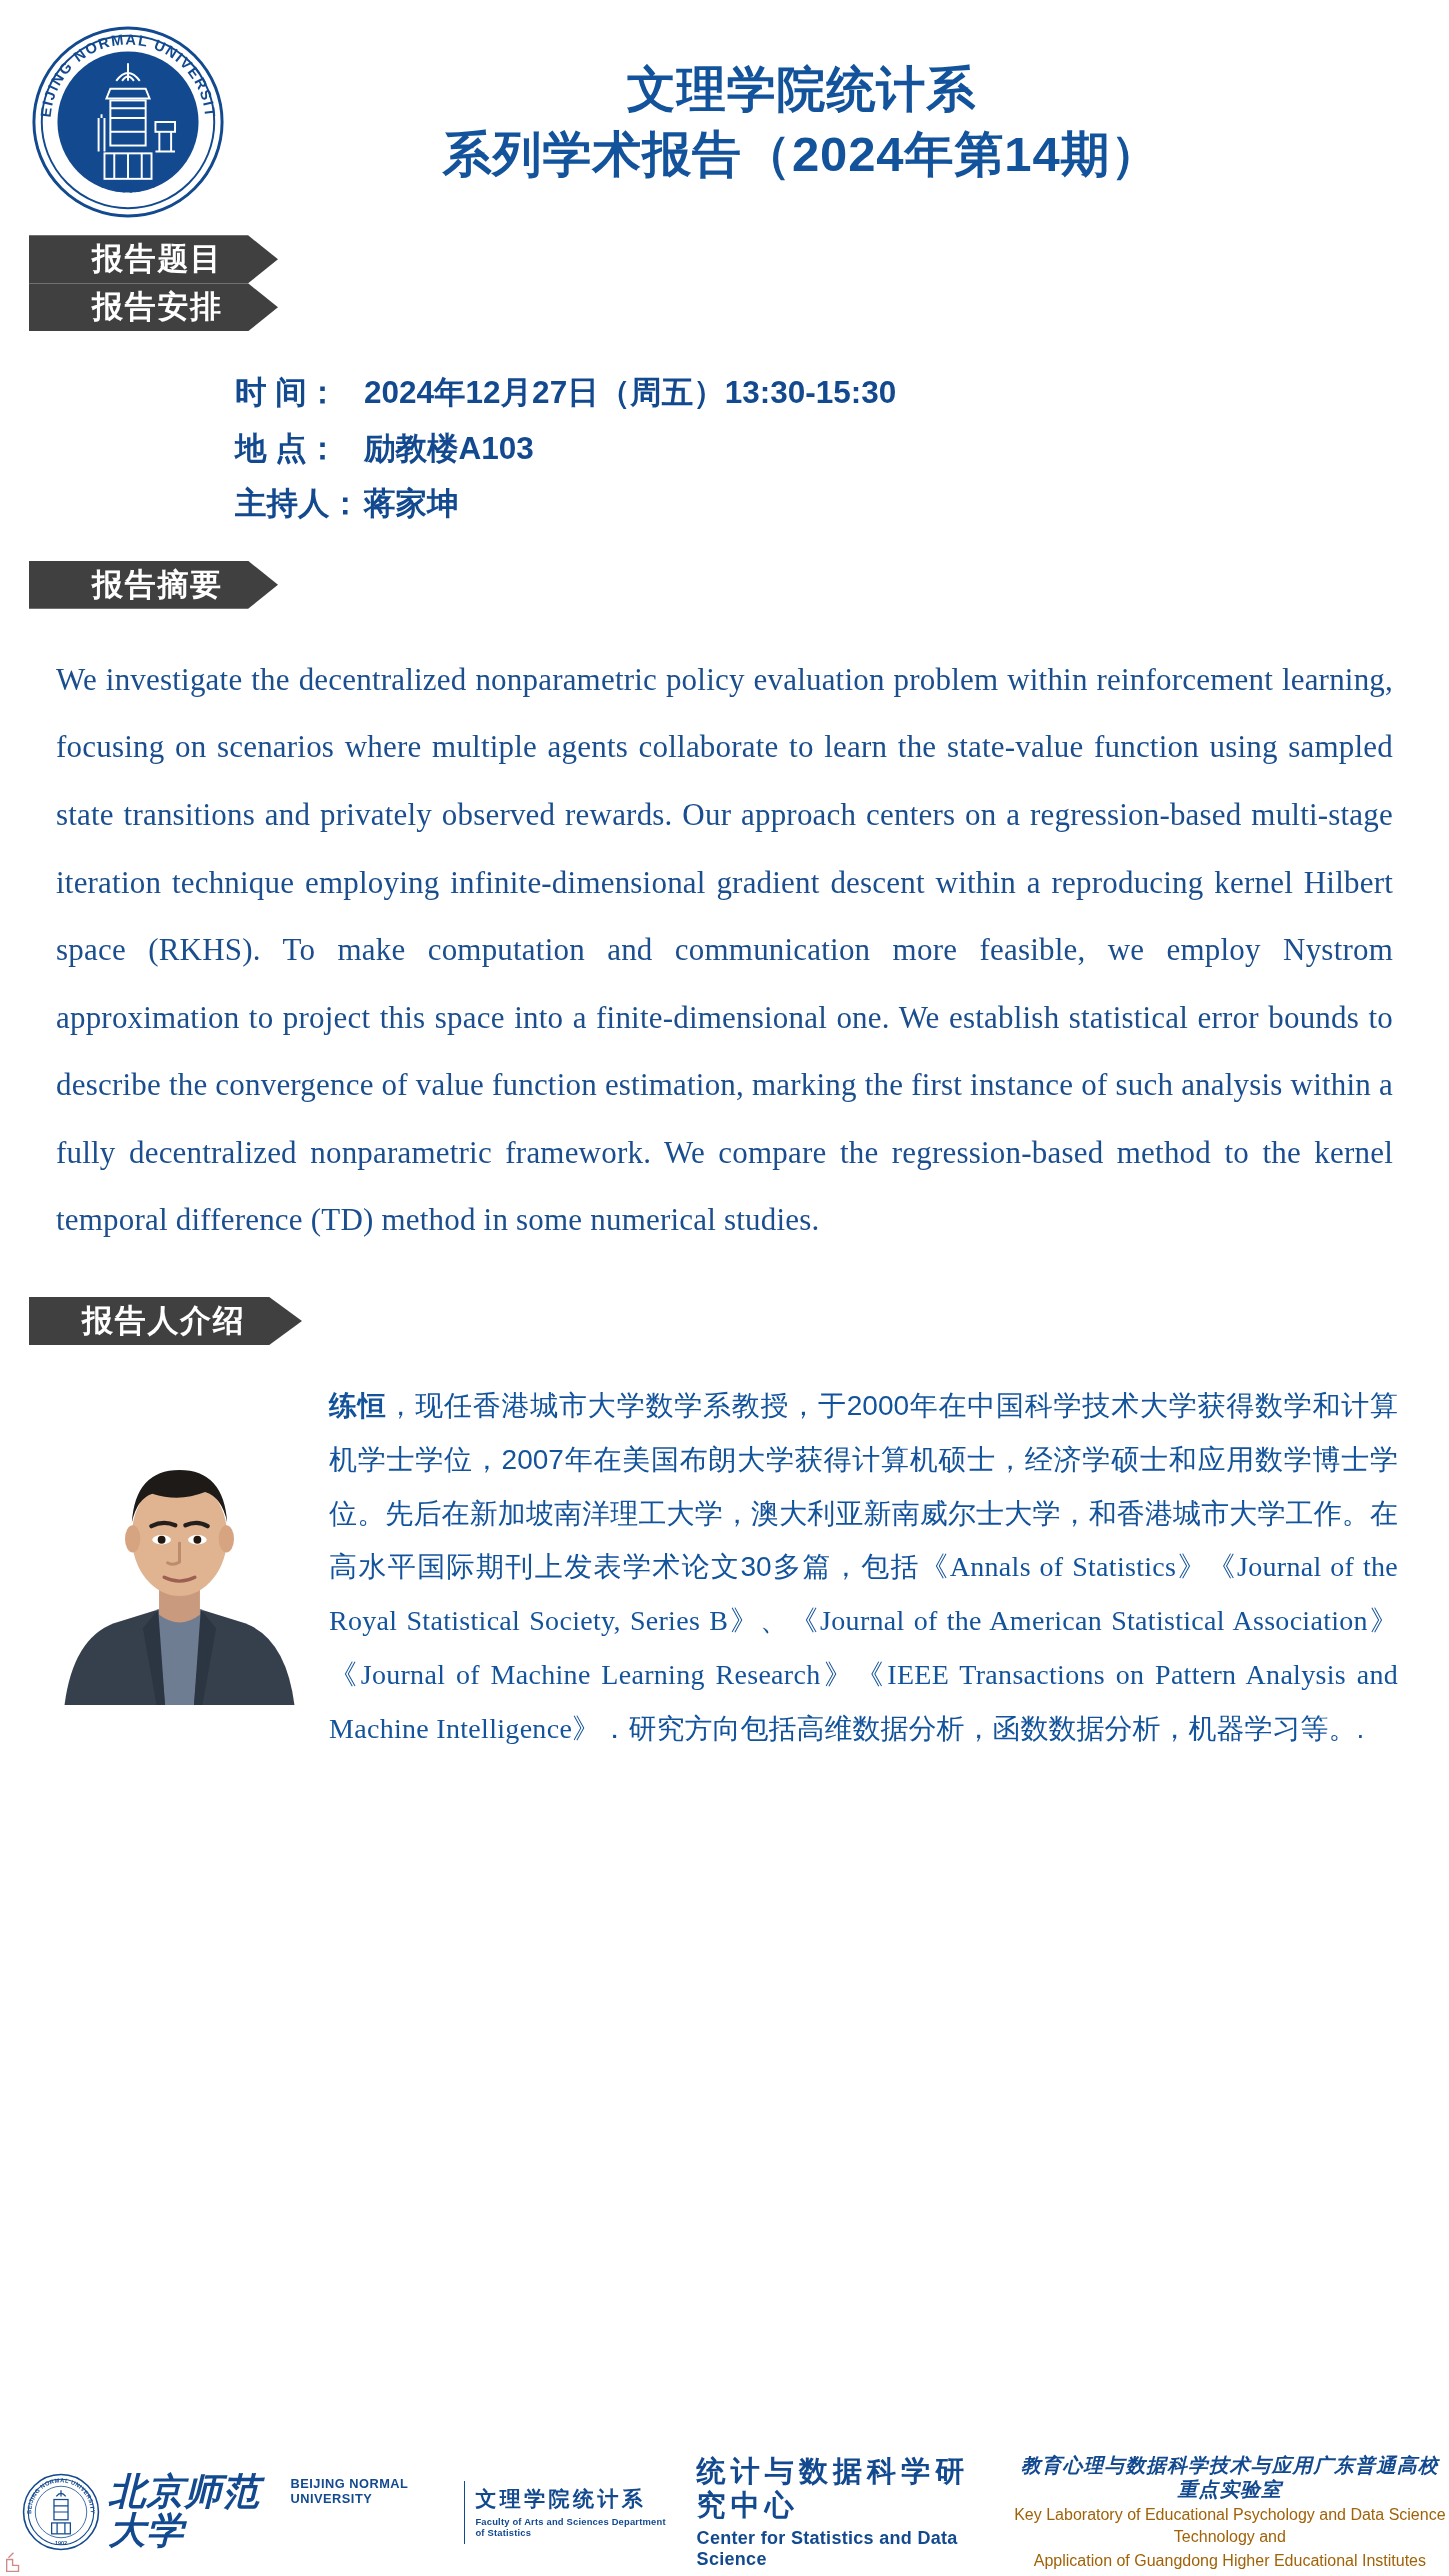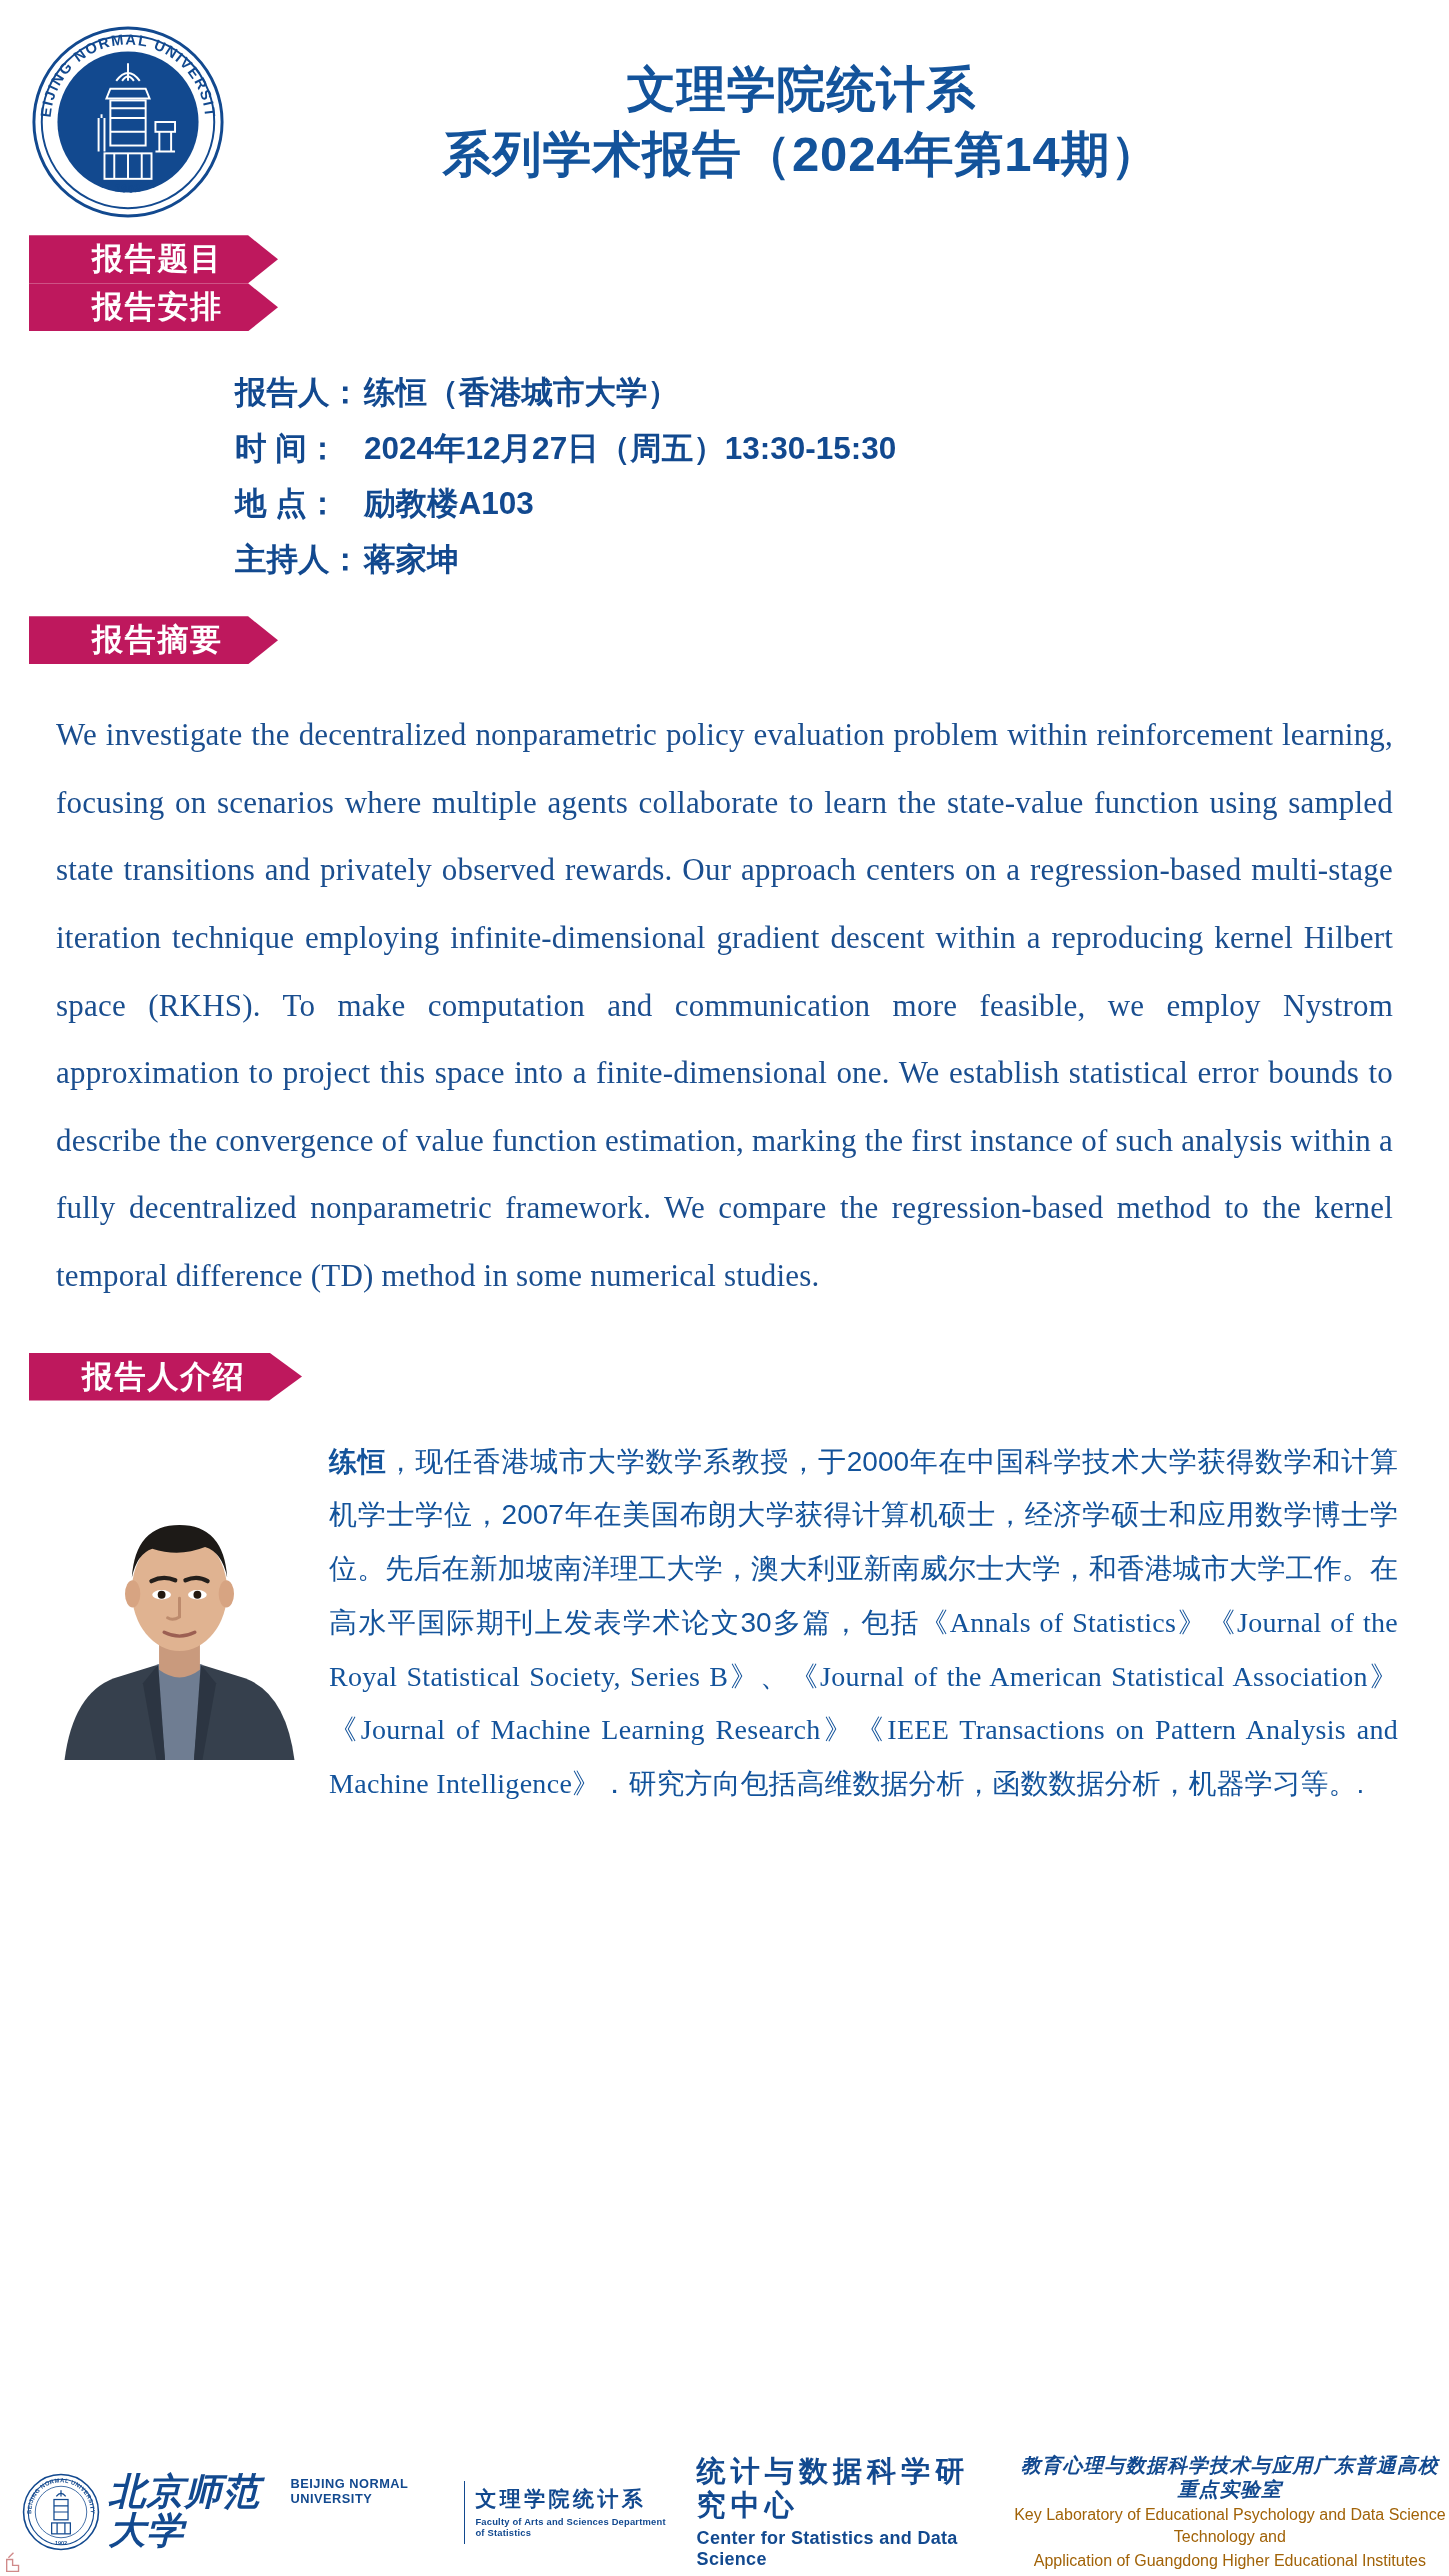--- a/index.html
+++ b/index.html
@@ -49,21 +49,21 @@
     white-space:nowrap;
   }
 
   
   .banner{
     position:relative;
     display:block;
     height:48px;
     width:249px;
     margin:0 0 0 29px;
-    background:#be185d;
+    background:#404040;
     
     clip-path:polygon(0 0, 88% 0, 100% 50%, 88% 100%, 0 100%);
   }
   .banner-label{
     position:absolute;
     left:63px;
     top:50%;
     transform:translateY(-50%);
     color:#ffffff;
     font-size:31px;
@@ -280,24 +280,20 @@
   <div class="banner">
     <span class="banner-label">报告题目</span>
   </div>
 
 
   <div class="banner">
     <span class="banner-label">报告安排</span>
   </div>
 
   <div class="schedule">
-    <div class="sched-row">
-      <span class="sched-label">报告人：</span>
-      <span class="sched-value">练恒（香港城市大学）</span>
-    </div>
     <div class="sched-row">
       <span class="sched-label">时  间：</span>
       <span class="sched-value">2024年12月27日（周五）13:30-15:30</span>
     </div>
     <div class="sched-row">
       <span class="sched-label">地  点：</span>
       <span class="sched-value">励教楼A103</span>
     </div>
     <div class="sched-row">
       <span class="sched-label">主持人：</span>

